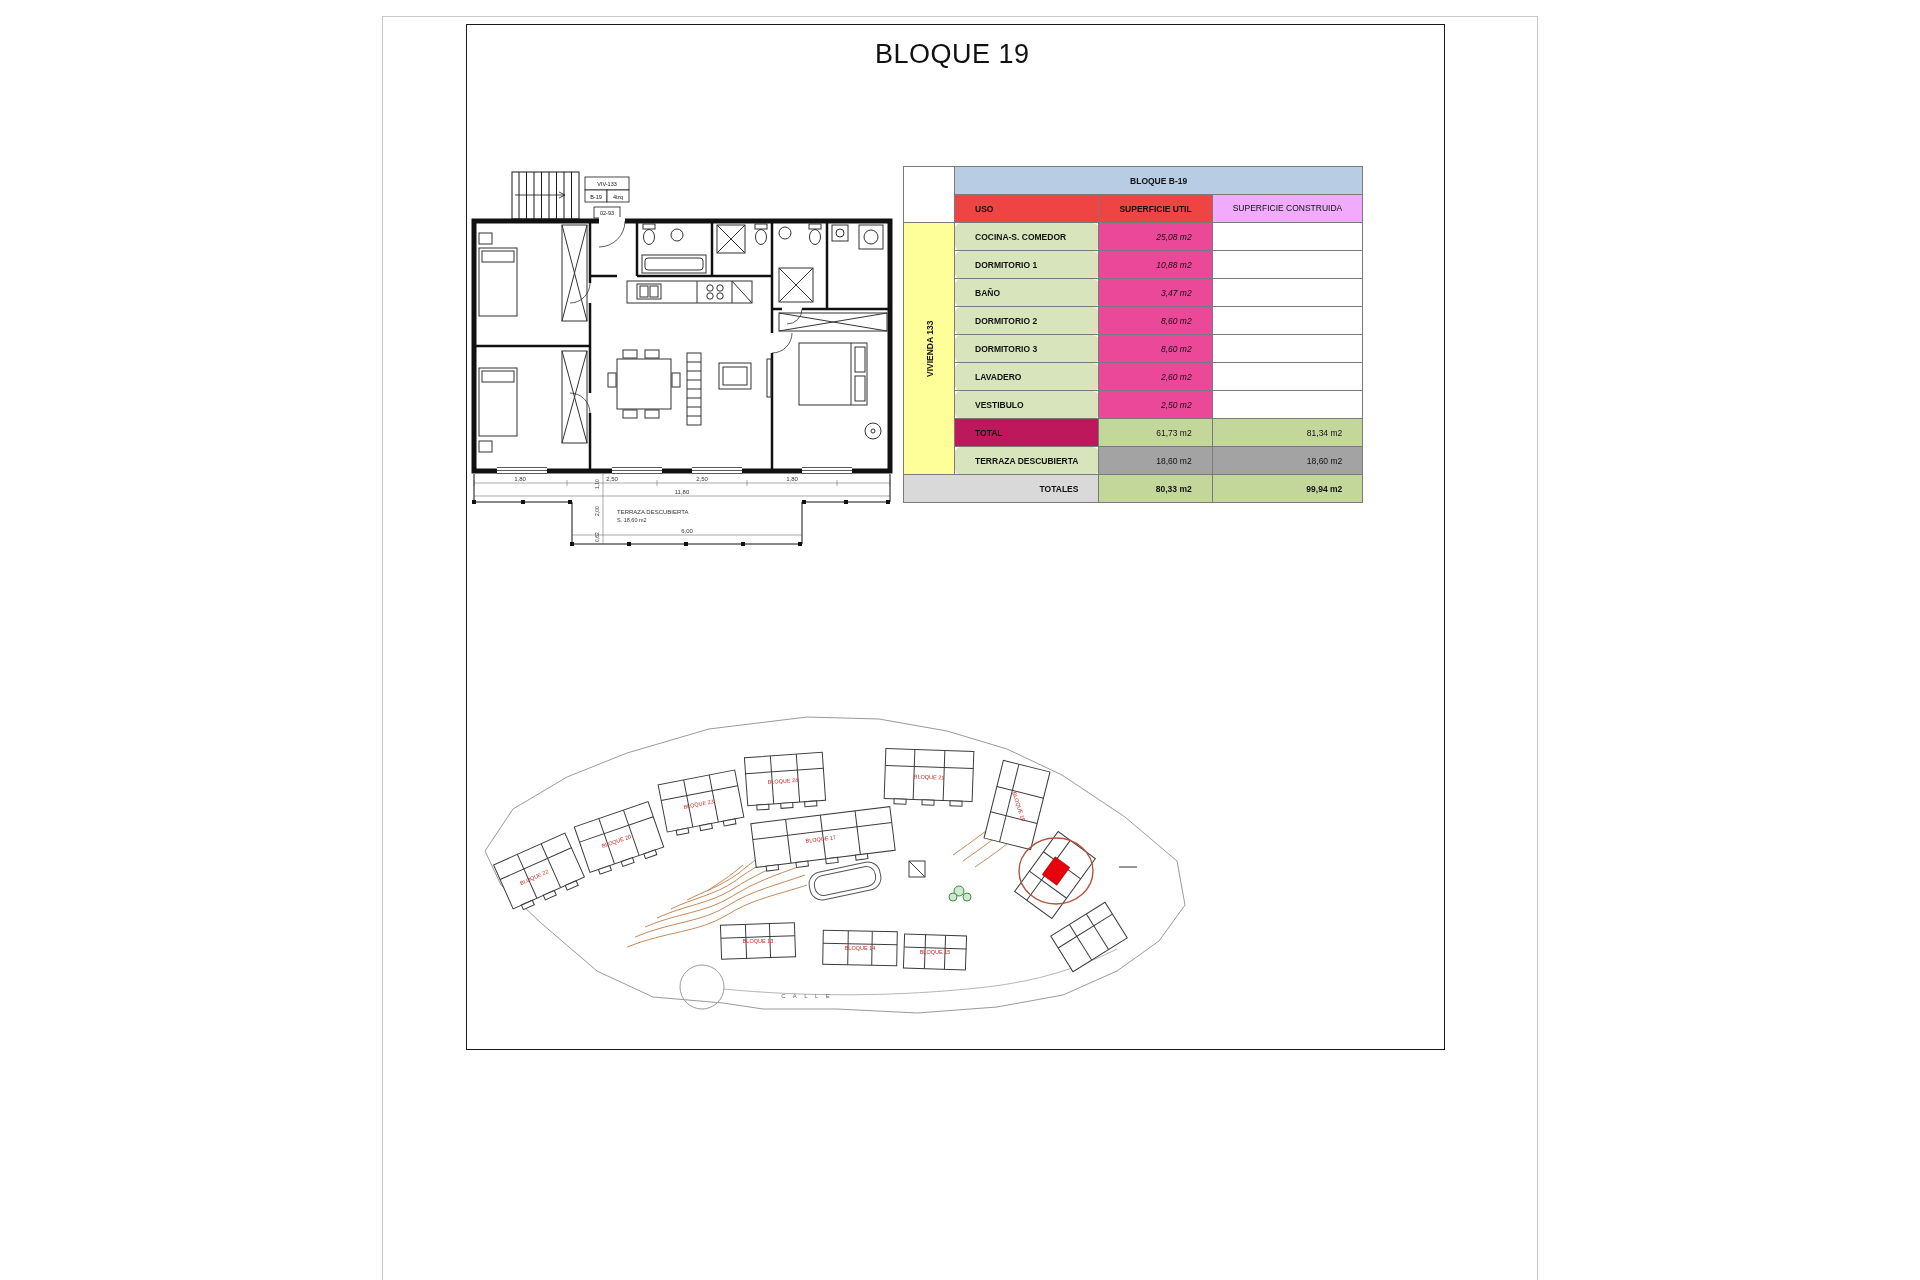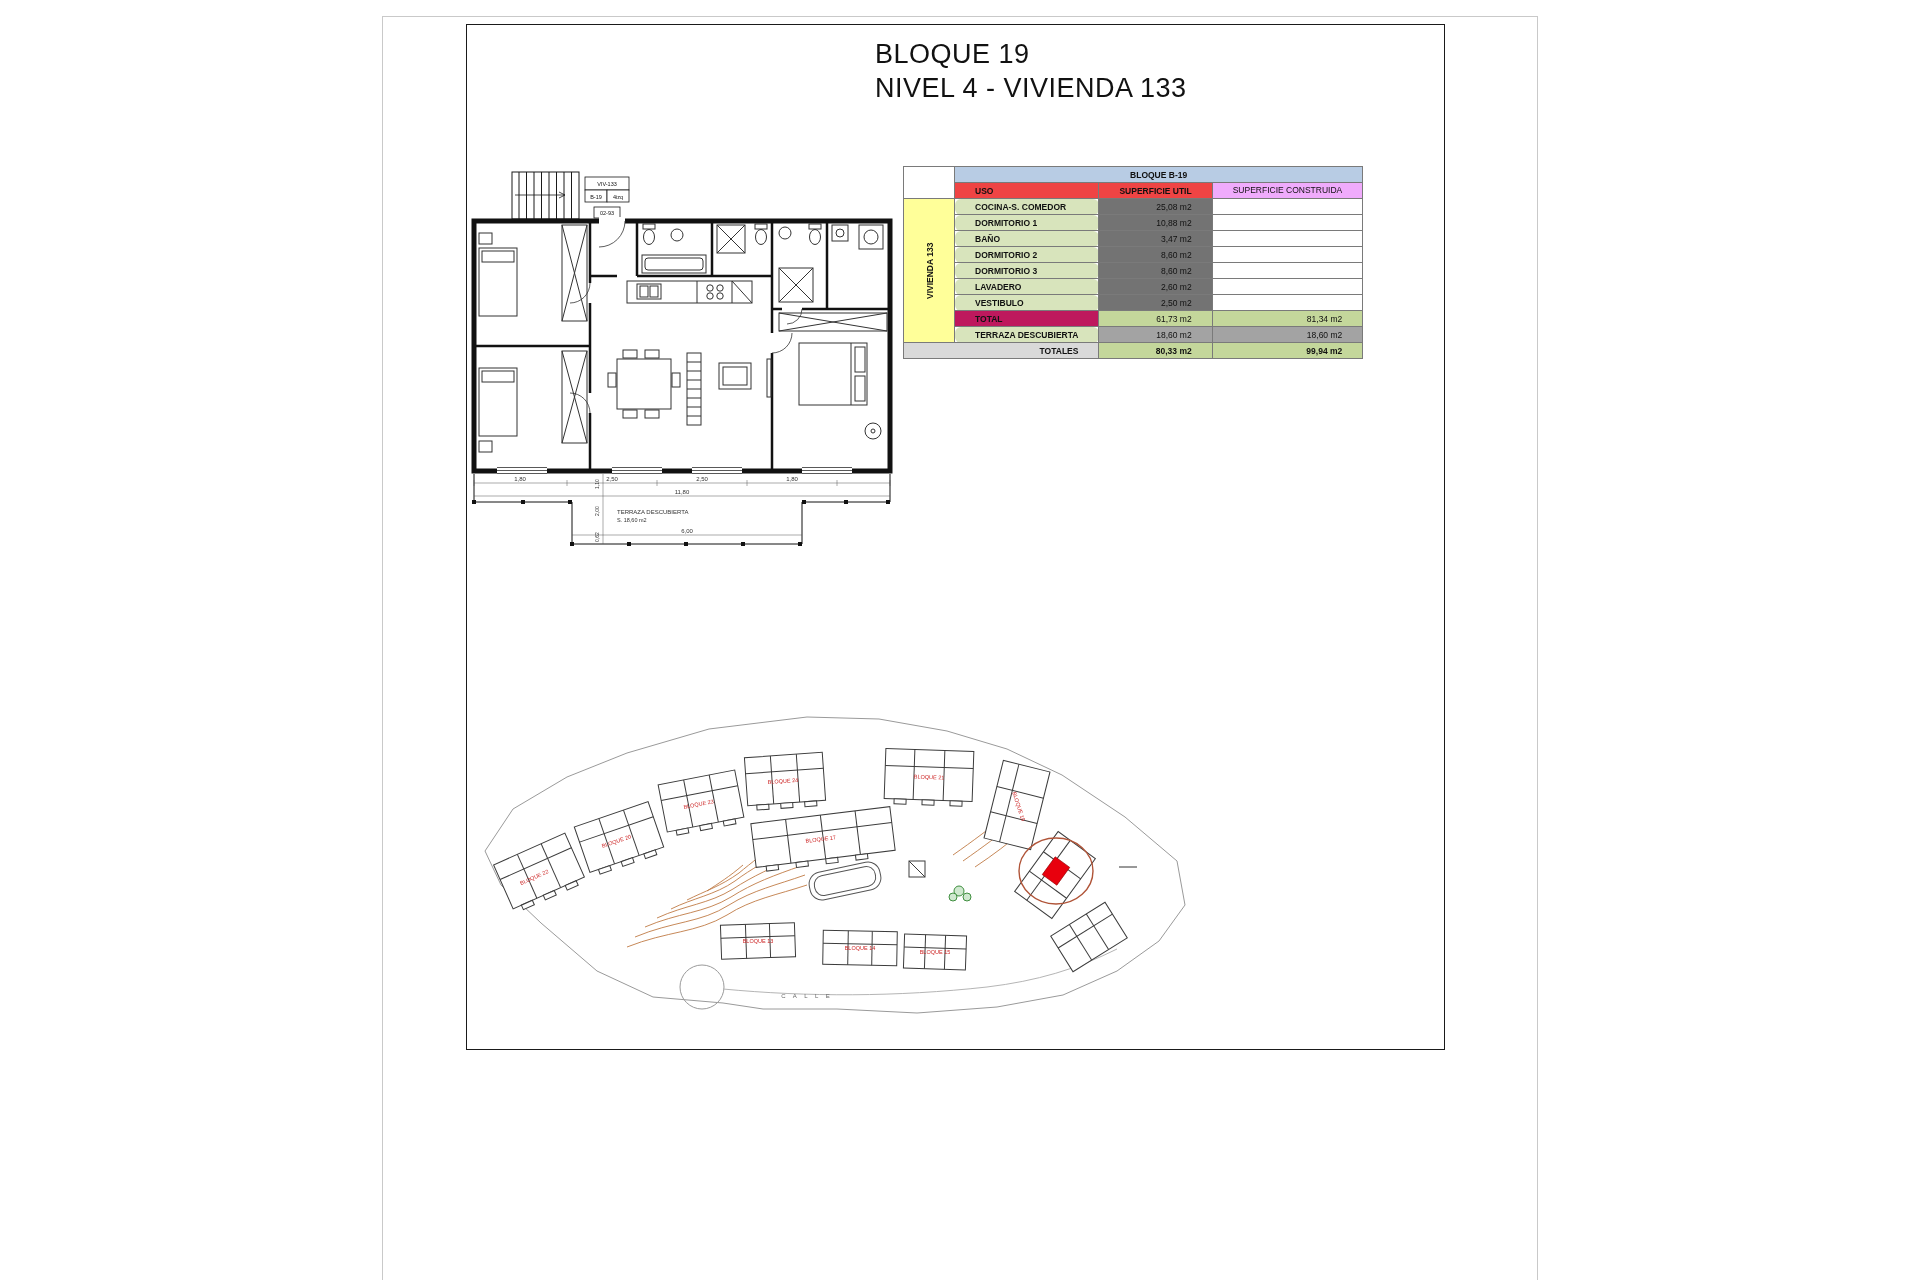--- a/index.html
+++ b/index.html
@@ -12,48 +12,47 @@
             border:1px solid #1a1a1a; background:#fff; }
   .title-block { position:absolute; left:408px; top:12px; color:#111;
                  font-size:27px; line-height:34px; letter-spacing:.5px; }
   .floorplan { position:absolute; left:0px; top:138px; }
   .siteplan  { position:absolute; left:10px; top:684px; }
   svg text { font-family:"Liberation Sans", sans-serif; }
 
   
   .area-table { position:absolute; left:436px; top:141px; }
   table.at { border-collapse:collapse; table-layout:fixed; }
-  table.at td { border:1px solid #7a7a7a; font-size:8.5px; height:16px;
+  table.at td { border:1px solid #7a7a7a; font-size:8.5px; height:28px;
                 padding:0 20px; overflow:hidden; white-space:nowrap; color:#111; }
   td.corner { border:hidden; background:#fff; }
   td.t-title { background:#b8cce4; text-align:center; font-weight:bold; font-size:9px; }
   td.h-col   { background:#ef4444; text-align:left; font-weight:bold; }
   td.h-cons  { background:#f0abfc; text-align:center; font-weight:normal;
                white-space:normal; font-size:7.5px; line-height:9px; }
   td.lab     { background:#d8e4bc; font-weight:bold;border-radius:6px; }
-  td.val     { background:#737373; text-align:right; }
+  td.val     { background:#ec4899; text-align:right;font-style:italic; }
   td.empty   { background:#fff; }
   td.tot-lab { background:#be185d; font-weight:bold; }
   td.tot-val { background:#c4d79b; text-align:right; }
   td.ter-val { background:#a3a3a3; text-align:right; }
   td.side    { background:#ffff99; font-weight:bold; text-align:center; padding:0;
                writing-mode:vertical-rl; transform:rotate(180deg); font-size:9px; }
   td.totales-lab { background:#d9d9d9; text-align:right; font-weight:bold; }
   td.totales-val { background:#c4d79b; text-align:right; font-weight:bold; }
 </style>
 </head>
 <body>
 
 <div class="canvas">
   <div class="sheet">
     <div class="frame">
 
       <div class="title-block">
         <div>BLOQUE 19</div>
-        <div>NIVEL 4 - VIVIENDA 133</div>
       </div>
 
       <svg class="floorplan" width="432" height="402" viewBox="0 0 432 402">
 
         <g stroke="#1a1a1a" fill="none" stroke-width="1">
           <rect x="45" y="9" width="67" height="47"></rect>
           <path d="M52,9V56 M59.5,9V56 M67,9V56 M74.5,9V56 M82,9V56 M89.5,9V56 M97,9V56 M104.5,9V56"></path>
           <path d="M48,32H98 M98,32l-6,-3 M98,32l-6,3" stroke-width="0.8"></path>
         </g>
 

